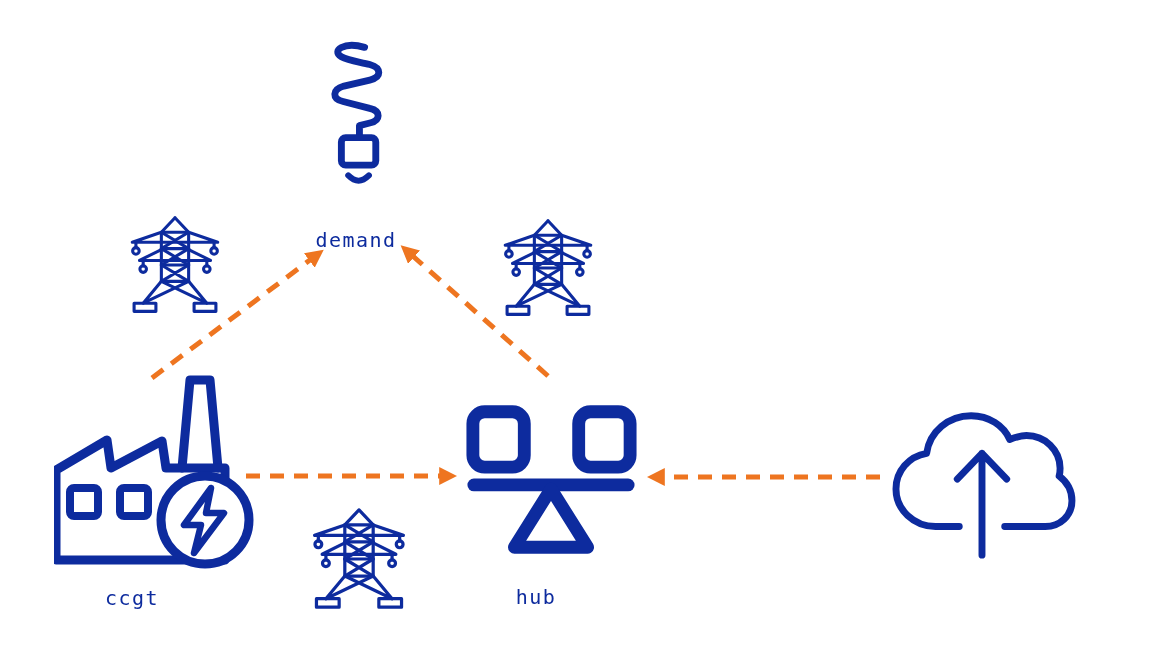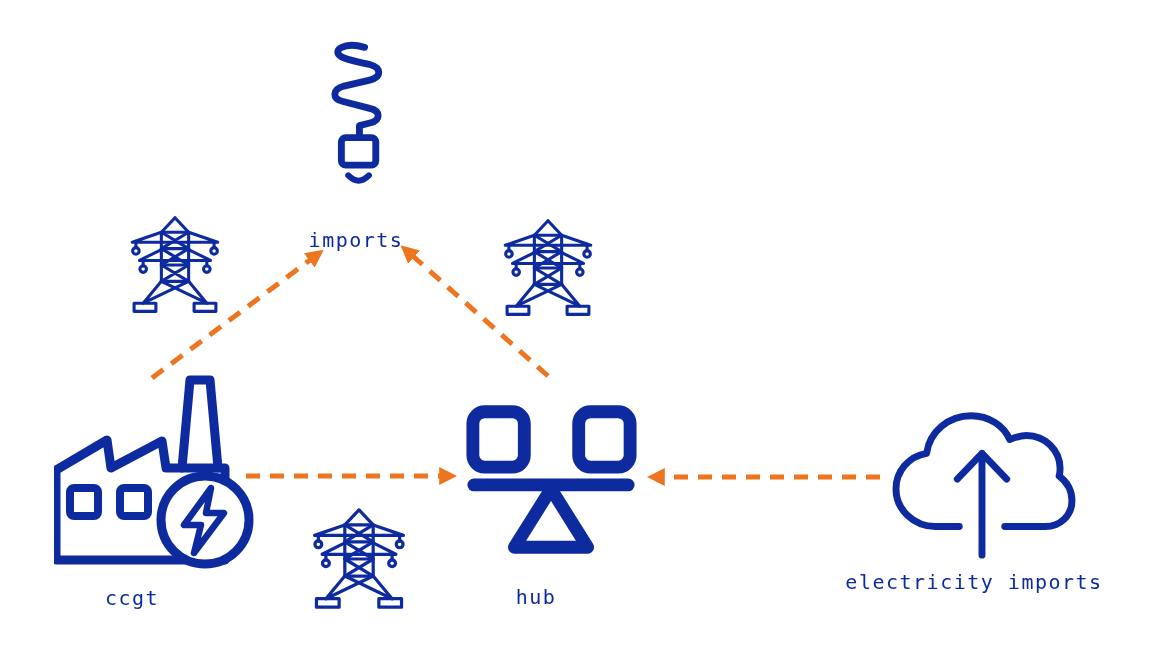--- a/index.html
+++ b/index.html
@@ -52,21 +52,21 @@
 
   <div class="icon" style="left:313px;top:36px;width:86px;height:162px">
     <svg viewBox="0 0 100 180">
       <g class="stroke" stroke-width="8">
         <path d="M60 9 C36 2 21 13 33 20 C42 25 55 26 66 29 C80 33 80 44 66 47 L36 54 C22 58 22 69 35 72 L66 80 C79 83 79 94 66 97 L54 100 L54 114"></path>
         <rect x="33" y="114" width="40" height="32" rx="5"></rect>
         <path d="M41 158 Q53 170 65 158" stroke-width="7"></path>
       </g>
     </svg>
   </div>
-  <div class="node-label" style="left:356px;top:228px">imports</div>
+  <div class="node-label" style="left:356px;top:228px">demand</div>
 
   <div class="icon" style="left:125px;top:210px;width:100px;height:110px">
     <svg viewBox="0 0 110 112">
         <use href="#tower"></use>
       </svg>
   </div>
   <div class="icon" style="left:498px;top:213px;width:100px;height:110px">
     <svg viewBox="0 0 110 112">
         <use href="#tower"></use>
       </svg>
@@ -104,21 +104,20 @@
   <div class="node-label" style="left:536px;top:585px">hub</div>
 
   <div class="icon" style="left:882px;top:396px;width:198px;height:173px">
     <svg viewBox="0 0 200 175">
       <g class="stroke" stroke-width="7">
         <path d="M78 132 H54 C32 132 14 115 14 94 C14 76 27 61 45 58 C48 36 67 20 90 20 C108 20 123 30 129 44 C134 42 140 40 146 40 C165 40 180 55 180 73 C180 76 180 78 179 81 C187 87 192 96 192 106 C192 121 180 132 165 132 H124"></path>
         <path d="M101 161 V58 M76 84 L101 58 L126 84"></path>
       </g>
     </svg>
   </div>
-  <div class="node-label" style="left:974px;top:570px">electricity imports</div>
 
   <svg class="edges">
     <defs>
       <marker id="ah" viewBox="0 0 10 10" refX="6" refY="5" markerWidth="3.6" markerHeight="3.6" orient="auto">
         <path class="arrowhead" d="M0 0 L10 5 L0 10 Z"></path>
       </marker>
     </defs>
     <path class="edge" d="M152 378 L318 254" marker-end="url(#ah)"></path>
     <path class="edge" d="M548 376 L406 250" marker-end="url(#ah)"></path>
     <path class="edge" d="M246 476 L450 476" marker-end="url(#ah)"></path>

